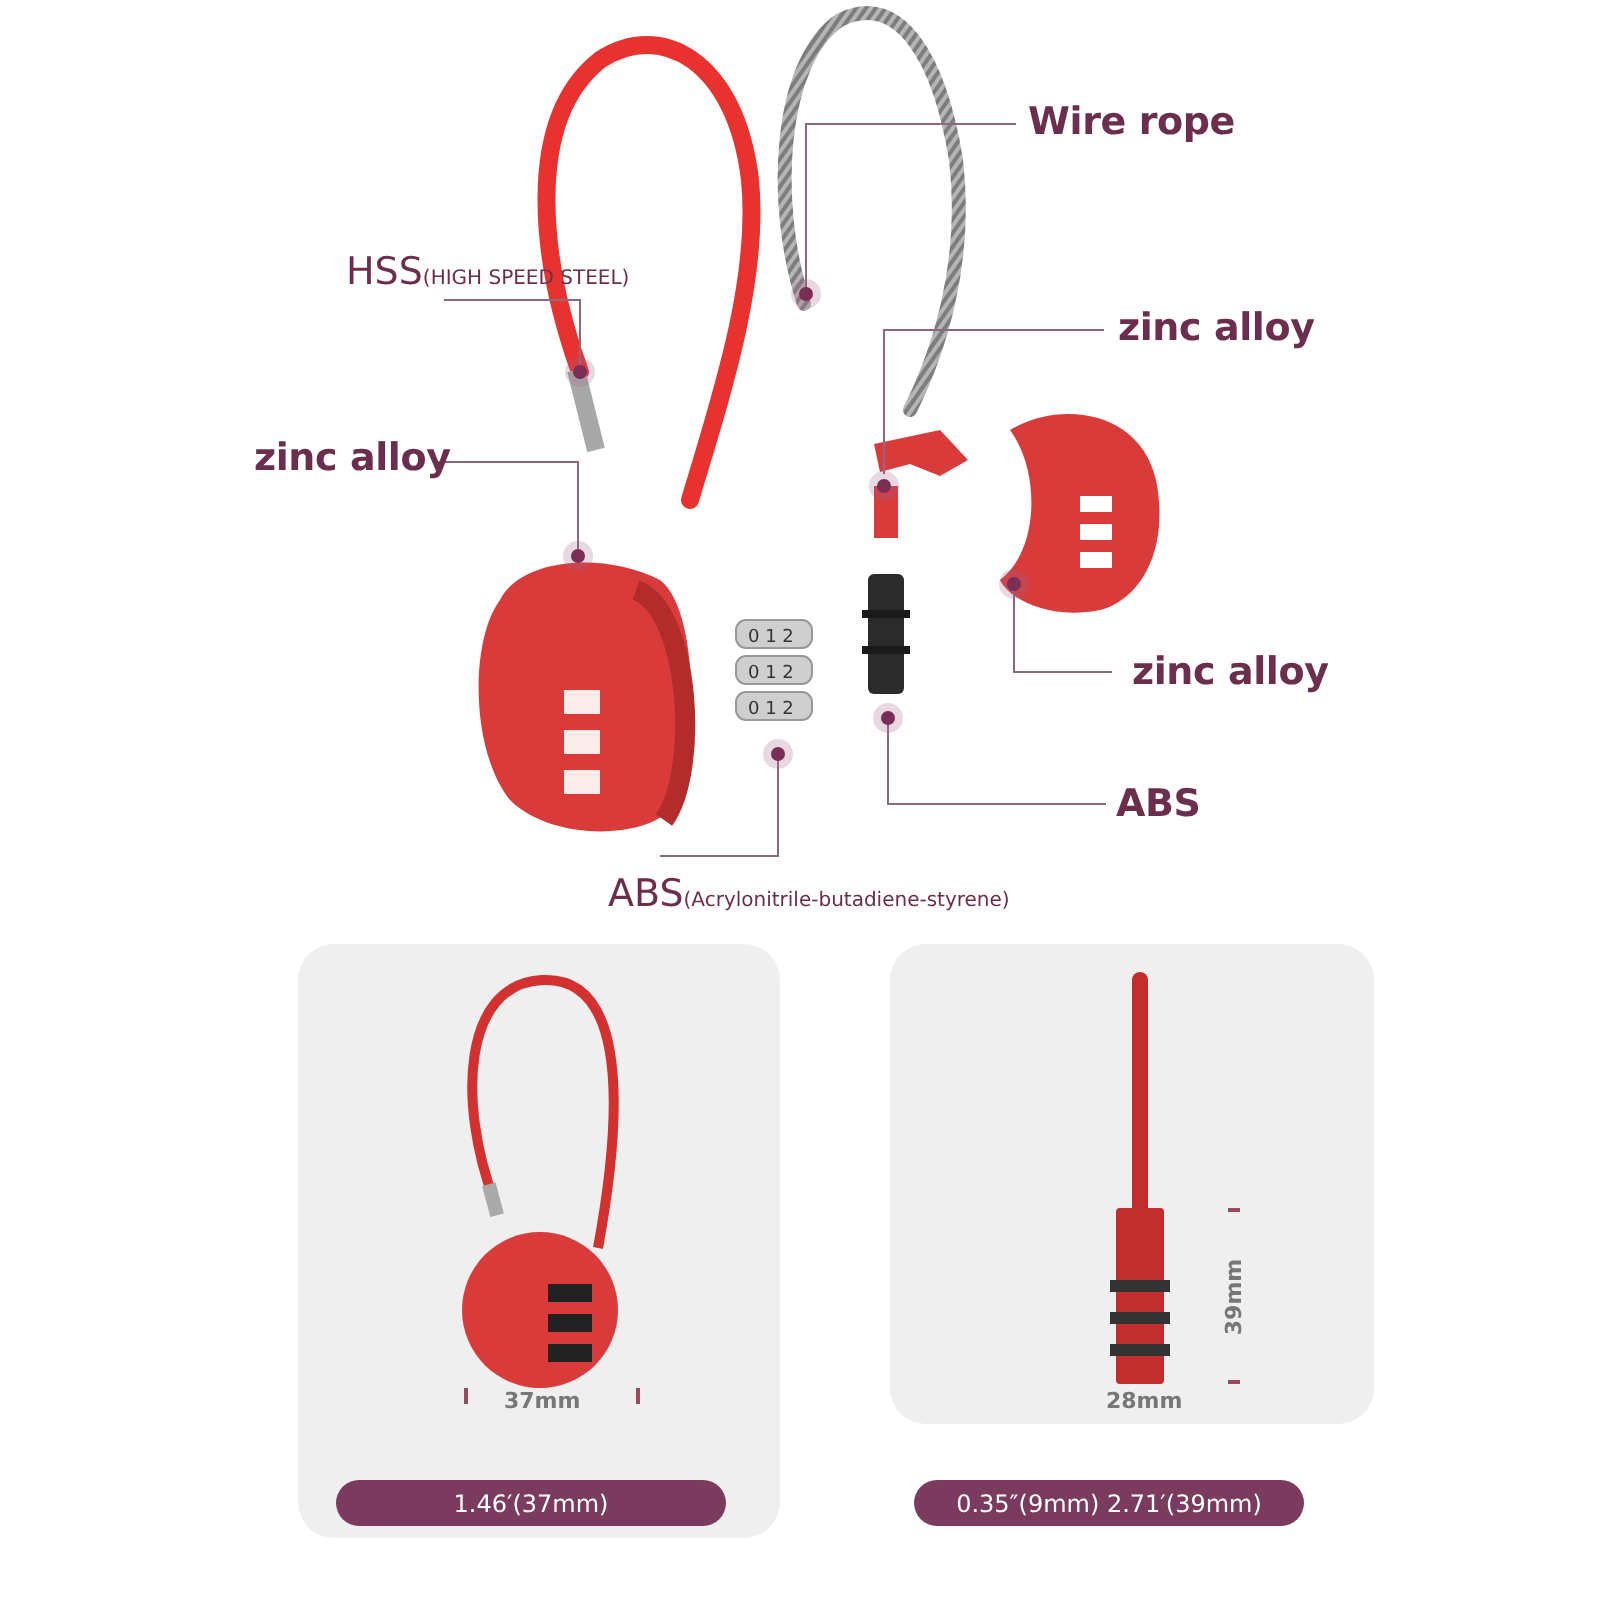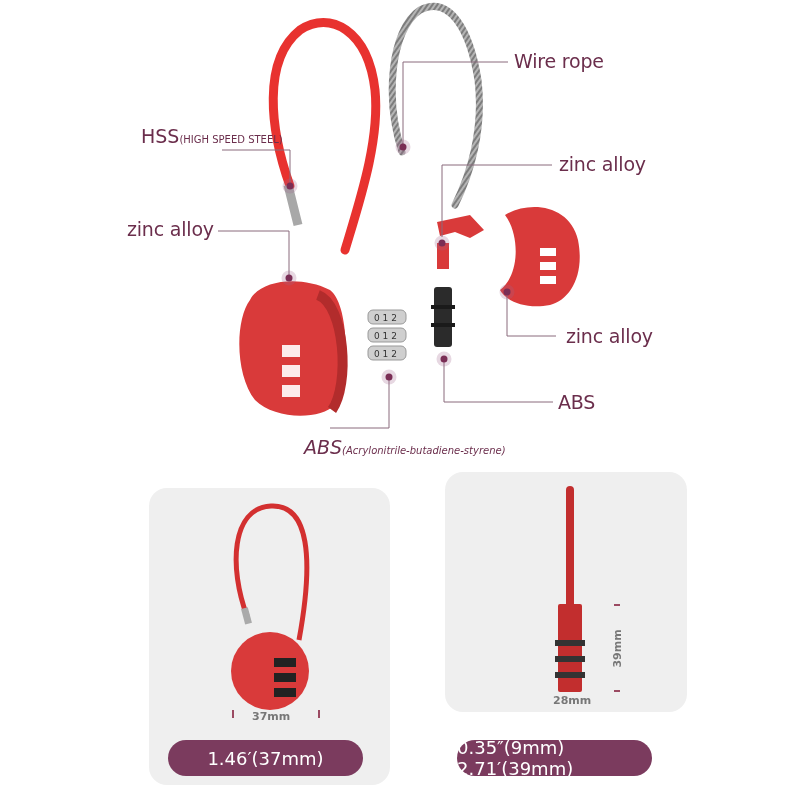--- a/index.html
+++ b/index.html
@@ -1,37 +1,37 @@
 <!DOCTYPE html>
 <html><head>
   <meta charset="utf-8">
   <style>
     html, body { margin: 0; padding: 0; }
     body {
       width: 800px; height: 800px; background: #ffffff; position: relative; overflow: hidden;
       font-family: "DejaVu Sans", sans-serif;
     }
-    .label { position: absolute; color: #6b2e4c; font-weight: normal; white-space: nowrap; }
+    .label { position: absolute; color: #6b2e4c; font-weight: bold; white-space: nowrap; }
     .label-lg { font-size: 19px; letter-spacing: -0.2px; }
     .label-sub { font-size: 10px; font-weight: normal; color: #6b2e4c; }
-    .hss { font-size: 19px; font-weight: normal; }
-    .absfull { font-size: 19px; font-weight: normal; font-style: italic; }
+    .hss { font-size: 19px; font-weight: normal; margin-left: 32px; }
+    .absfull { font-size: 19px; font-weight: normal; }
     .dot {
       position: absolute; width: 7px; height: 7px; border-radius: 50%;
       background: #7a2e55; box-shadow: 0 0 0 4px rgba(160,100,140,0.25);
       transform: translate(-50%, -50%);
     }
     svg.diagram { position: absolute; left: 0; top: 0; }
     .card {
       position: absolute; background: #efefef; border-radius: 18px;
     }
     .pill {
       position: absolute; background: #7b3b5e; color: #fff; border-radius: 20px;
-      font-size: 18px; display: flex; align-items: center; justify-content: center;
-      height: 36px;
+      font-size: 12px; display: flex; align-items: center; justify-content: center;
+      height: 23px;
     }
     .dim-text { position: absolute; color: #777; font-size: 11px; font-weight: bold; }
     .tick { position: absolute; background: #9b4a62; }
   </style>
 </head>
 <body>
 
 <svg class="diagram" width="800" height="480" viewBox="0 0 800 480">
   <defs>
     <pattern id="twist" width="4" height="4" patternUnits="userSpaceOnUse" patternTransform="rotate(35)">
@@ -115,21 +115,21 @@
 </div>
 <div class="label label-lg" style="left:514px; top:50px;">Wire rope</div>
 <div class="label label-lg" style="left:127px; top:218px;">zinc alloy</div>
 <div class="label label-lg" style="left:559px; top:153px;">zinc alloy</div>
 <div class="label label-lg" style="left:566px; top:325px;">zinc alloy</div>
 <div class="label label-lg" style="left:558px; top:391px;">ABS</div>
 <div class="label absfull" style="left:304px; top:436px;">
   <span>ABS</span><span class="label-sub">(Acrylonitrile-butadiene-styrene)</span>
 </div>
 
-<div class="card" style="left:149px; top:488px; width:241px; height:297px;">
+<div class="card" style="left:149px; top:472px; width:241px; height:297px;">
   <svg width="241" height="240" viewBox="0 0 241 240" style="position:absolute;left:0;top:0;">
     <path d="M98 128 C 80 80, 82 20, 122 18 C 160 16, 165 70, 150 152" fill="none" stroke="#d33030" stroke-width="5"></path>
     <rect x="94" y="120" width="7" height="16" fill="#aaa" transform="rotate(-15 97 128)"></rect>
     <circle cx="121" cy="183" r="39" fill="#d93a3a"></circle>
     <rect x="125" y="170" width="22" height="9" fill="#222"></rect>
     <rect x="125" y="185" width="22" height="9" fill="#222"></rect>
     <rect x="125" y="200" width="22" height="9" fill="#222"></rect>
   </svg>
   <div class="tick" style="left:83px; top:222px; width:2px; height:8px;"></div>
   <div class="tick" style="left:169px; top:222px; width:2px; height:8px;"></div>

